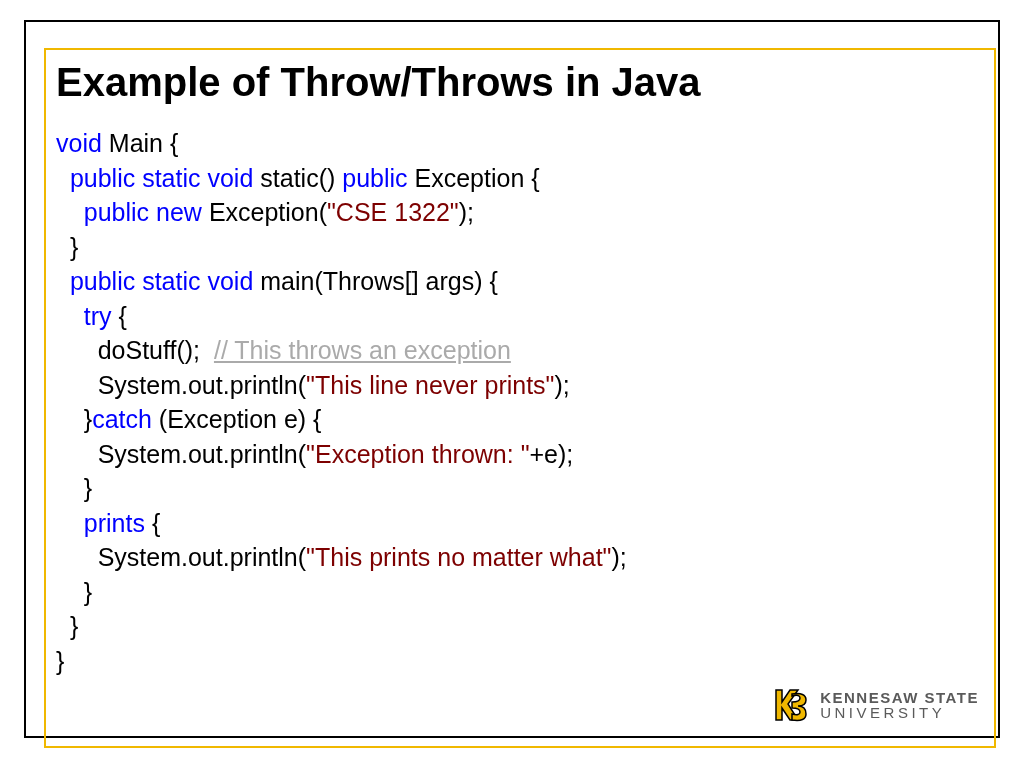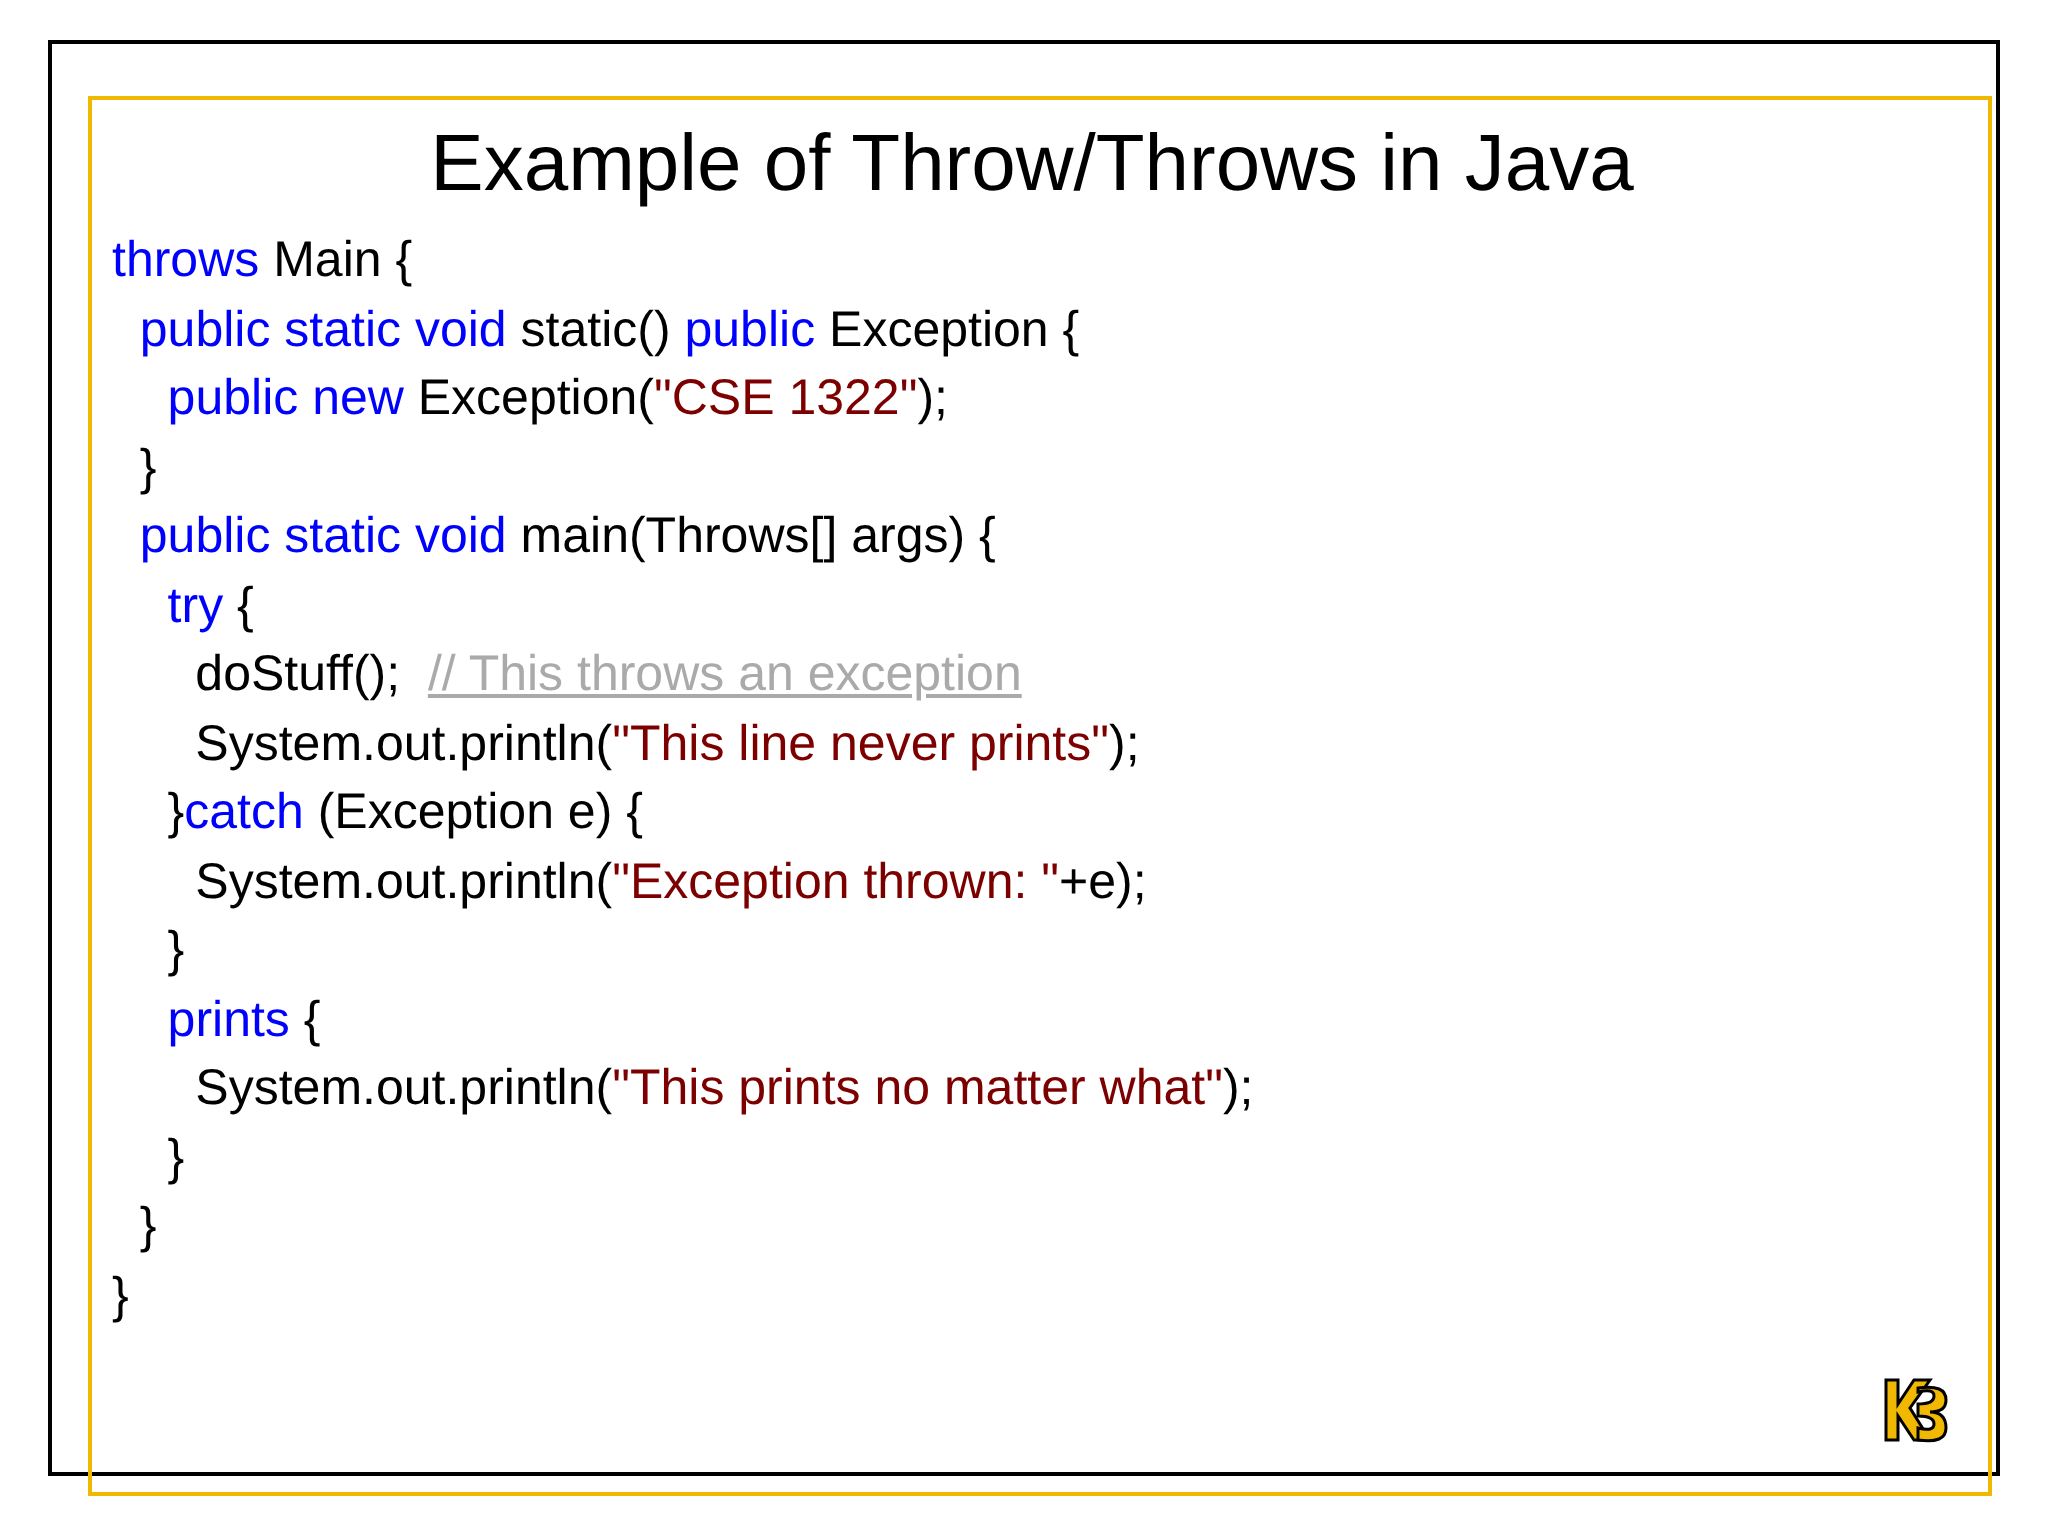--- a/index.html
+++ b/index.html
@@ -27,25 +27,24 @@
     height: 700px;
     border: 2px solid #f0b800;
   }
   .content {
     position: absolute;
     left: 56px;
     top: 60px;
     width: 920px;
   }
   h1 {
-    margin: 0 0 8px 0;
+    margin: 0 0 21px 0;
     font-size: 40px;
-    font-weight: 400;
+    font-weight: 700;
     color: #000;
-    text-align: center;
   }
   .code {
     font-size: 25px;
     line-height: 1.38;
     color: #000;
     white-space: pre;
   }
   .kw { color: #0000ff; }
   .str { color: #7d0000; }
   .cmt { color: #aaaaaa; text-decoration: underline; }
@@ -67,21 +66,21 @@
   .logo-text .l2 { font-size: 15px; font-weight: 300; letter-spacing: 3.5px; }
 </style>
 </head>
 <body>
 
 <div class="outer-border"></div>
 <div class="inner-border"></div>
 
 <div class="content">
   <h1>Example of Throw/Throws in Java</h1>
-  <div class="code"><span class="kw">throws</span><span> Main {</span>
+  <div class="code"><span class="kw">void</span><span> Main {</span>
   <span class="kw">public static void</span><span> static() </span><span class="kw">public</span><span> Exception {</span>
     <span class="kw">public new</span><span> Exception(</span><span class="str">"CSE 1322"</span><span>);</span>
 <span>  }</span>
   <span class="kw">public static void</span><span> main(Throws[] args) {</span>
     <span class="kw">try</span><span> {</span>
 <span>      doStuff();  </span><span class="cmt">// This throws an exception</span>
 <span>      System.out.println(</span><span class="str">"This line never prints"</span><span>);</span>
 <span>    }</span><span class="kw">catch</span><span> (Exception e) {</span>
 <span>      System.out.println(</span><span class="str">"Exception thrown: "</span><span>+e);</span>
 <span>    }</span>
@@ -93,13 +92,17 @@
 </div>
 
 <div class="logo">
   <svg width="42" height="46" viewBox="0 0 42 46">
     <rect x="0" y="0" width="42" height="46" fill="none"></rect>
     <g stroke="#000" stroke-width="1.5" fill="#f0b800">
       <path d="M6 8 L6 38 L12 38 L12 26 L20 38 L28 38 L18 22 L28 8 L20 8 L12 20 L12 8 Z"></path>
       <path d="M22 12 Q36 10 36 18 Q36 24 28 24 Q36 24 36 32 Q36 40 22 38 L22 32 Q30 34 30 30 Q30 26 22 26 L22 20 Q30 20 30 16 Q30 12 22 14 Z"></path>
     </g>
   </svg>
+  <div class="logo-text">
+    <span class="l1">KENNESAW STATE</span>
+    <span class="l2">UNIVERSITY</span>
+  </div>
 </div>
 
 </body></html>

